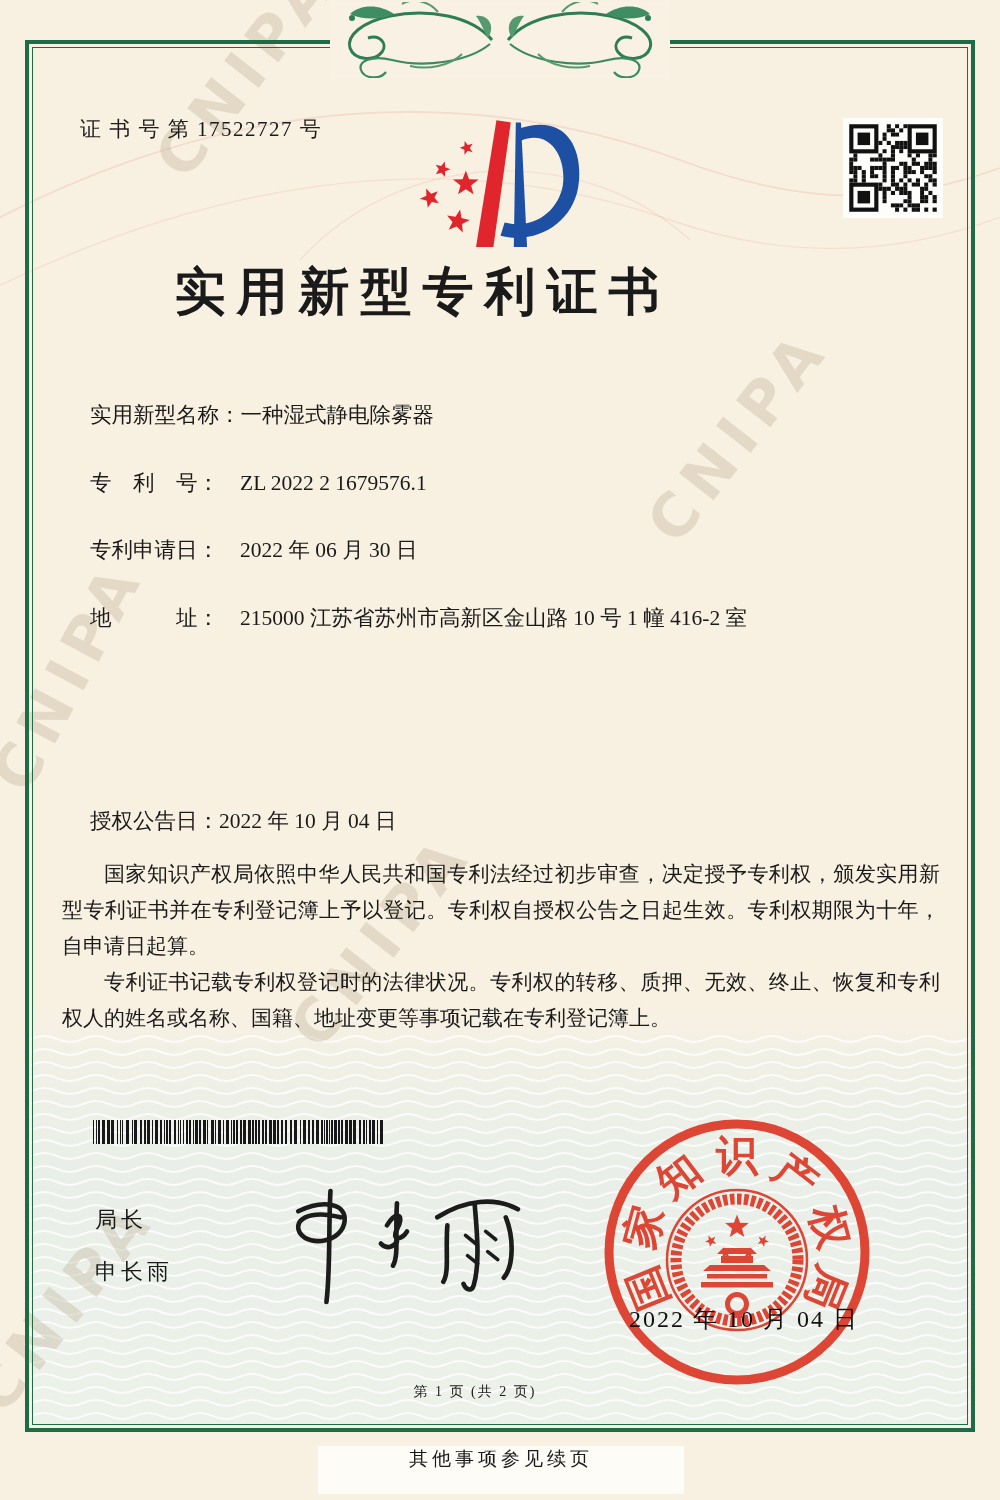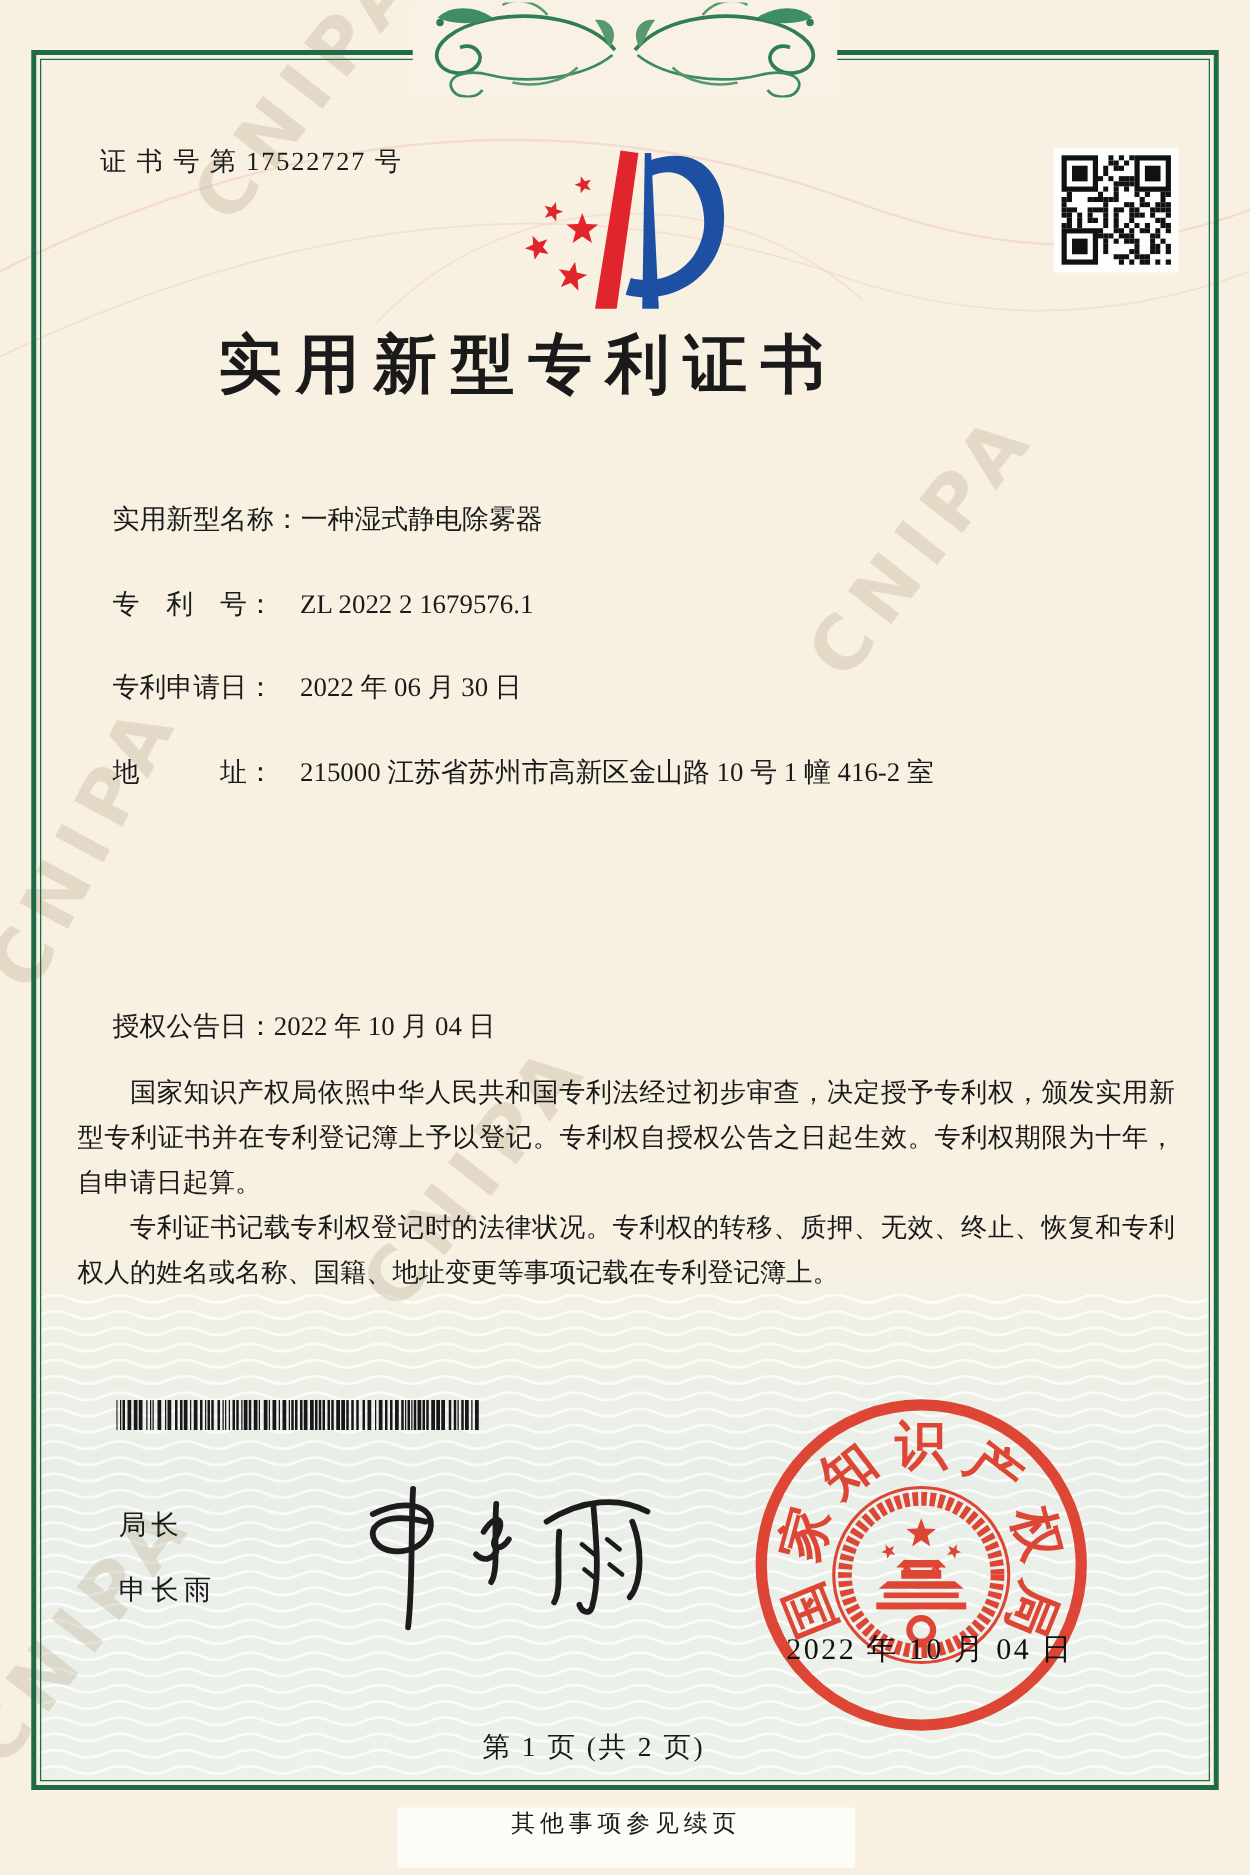--- a/index.html
+++ b/index.html
@@ -53,21 +53,21 @@
   .paras p{margin:0;text-indent:2em;}
   .barcode{position:absolute;left:93px;top:1120px;}
   .sign-block{position:absolute;left:95px;top:1205px;font-size:22px;letter-spacing:4px;}
   .sign-block div{margin-bottom:22px;}
   .sig{position:absolute;left:268px;top:1172px;}
   .seal{position:absolute;left:597px;top:1112px;opacity:.94;mix-blend-mode:multiply;}
   .seal-date{
     position:absolute;left:614px;top:1303px;width:260px;text-align:center;
     font-size:24px;letter-spacing:2px;color:#111;
   }
-  .page-num{position:absolute;left:27px;top:1383px;width:896px;text-align:center;font-size:22px;letter-spacing:2px;}
+  .page-num{position:absolute;left:27px;top:1383px;width:896px;text-align:center;font-size:14px;letter-spacing:2px;}
   .note-strip{
     position:absolute;left:318px;top:1446px;width:366px;height:48px;
     background:#fdfcf7;display:flex;align-items:flex-start;justify-content:center;
   }
   .note-strip span{font-size:19px;letter-spacing:4px;}
 </style>
 </head>
 <body>
 
 <div class="page">

